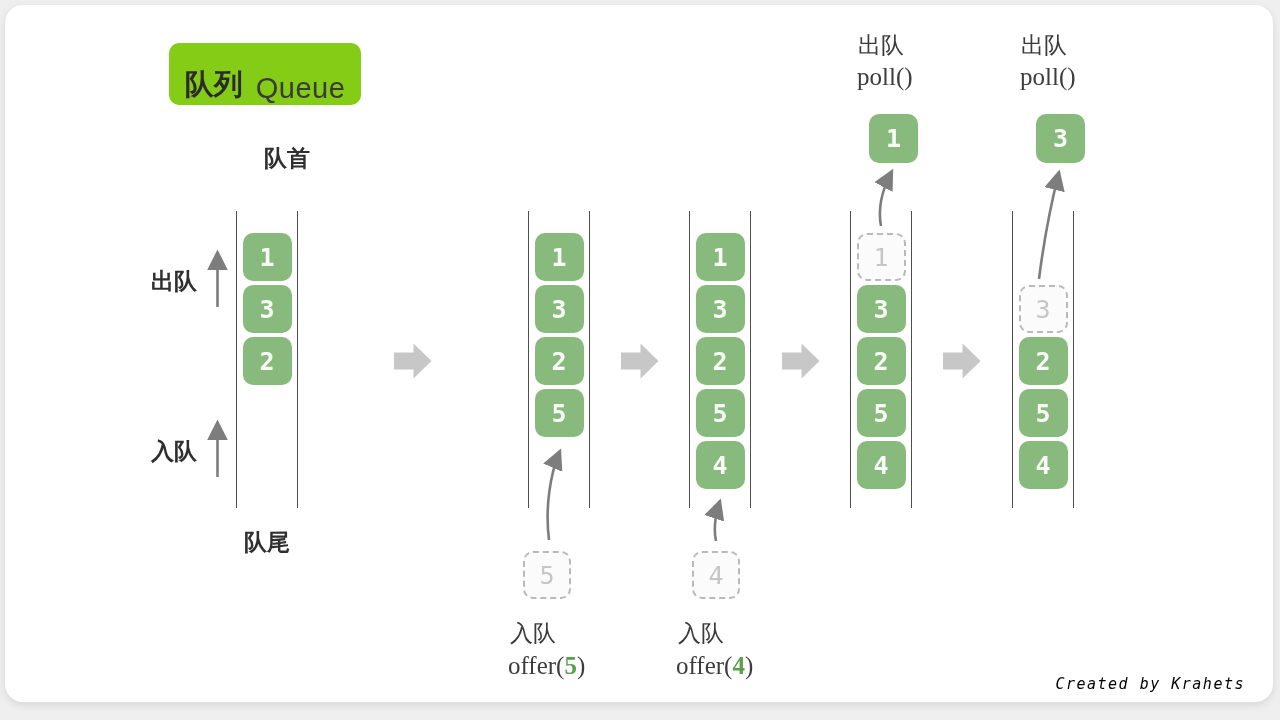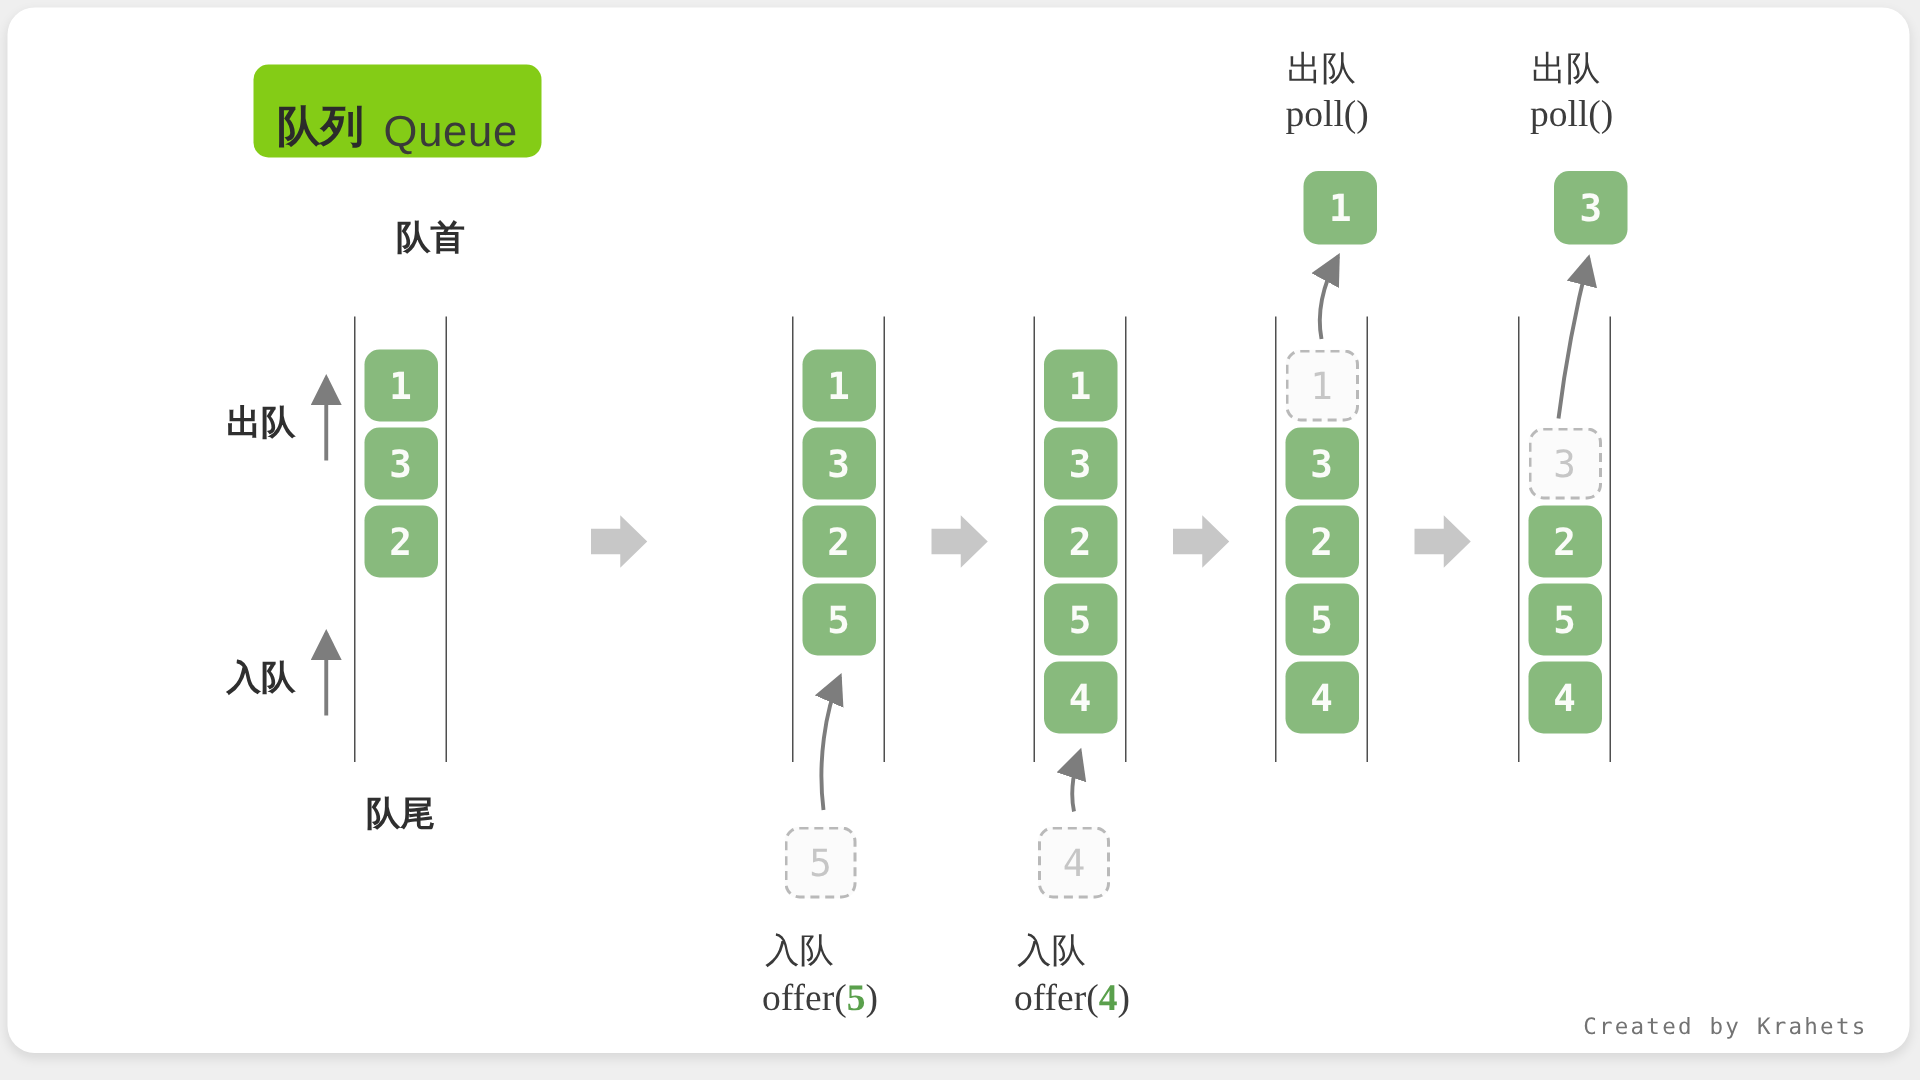--- a/index.html
+++ b/index.html
@@ -43,21 +43,21 @@
     font-family:"DejaVu Sans Mono","Liberation Mono",monospace;
     font-size:25px;font-weight:700;
     display:flex;align-items:center;justify-content:center;
   }
   .cell.ghost{
     background:#fbfbfb;border:2px dashed #b9b9b9;color:#c6c6c6;font-weight:500;
   }
   .watermark{
     position:absolute;left:1040px;top:675px;width:205px;text-align:right;
     font-family:"DejaVu Sans Mono","Liberation Mono",monospace;
-    font-size:15px;color:#737373;letter-spacing:1.5px;
+    font-size:15px;color:#000000;letter-spacing:1.5px;font-style:italic;
   }
 </style>
 </head>
 <body>
 
 <div class="card"></div>
 
 <svg class="overlay" viewBox="0 0 1280 720">
   <defs>
     <marker id="ah" markerWidth="10" markerHeight="10" refX="7" refY="4" orient="auto">

